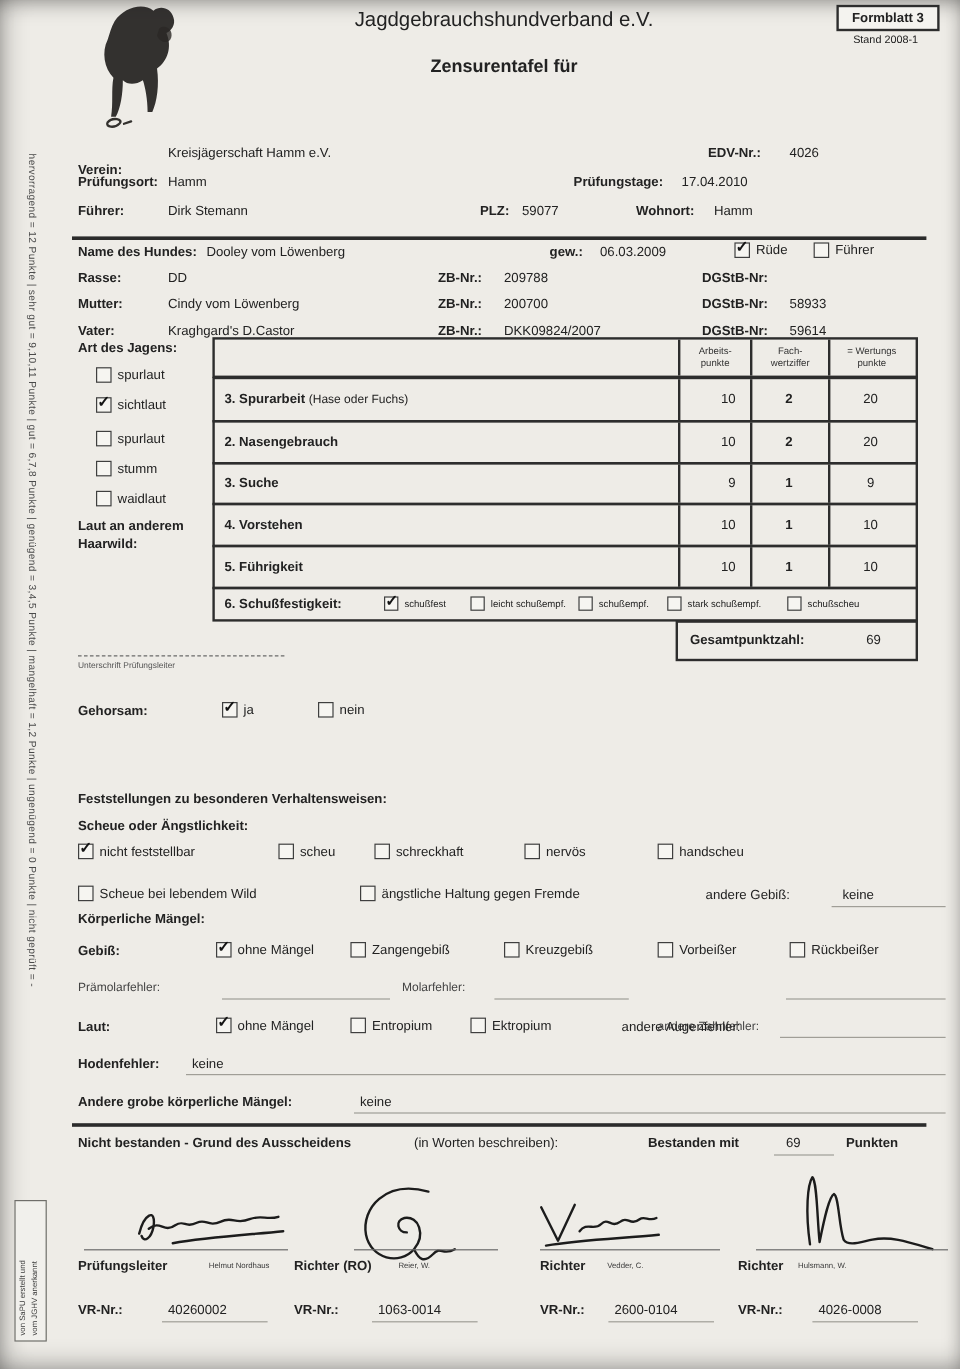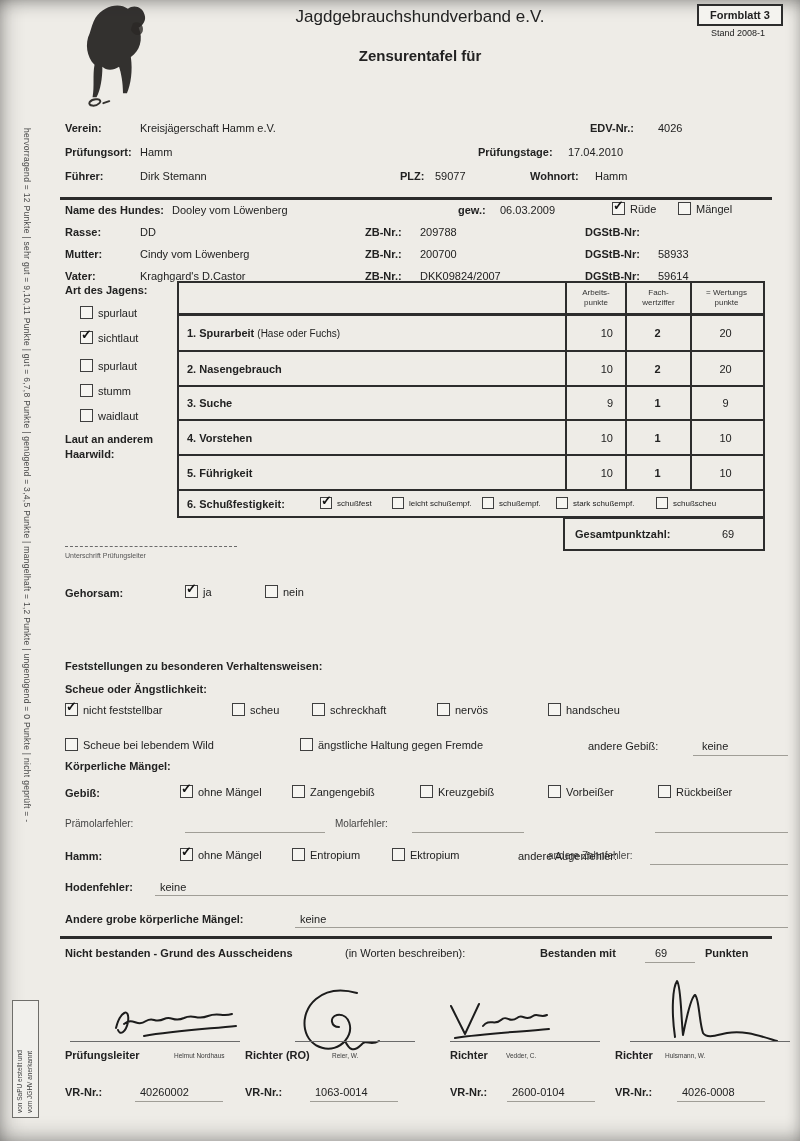--- a/index.html
+++ b/index.html
@@ -47,21 +47,21 @@
     <path style="fill:#2a2826;stroke:none" opacity="0.8" d="M60,22 C66,18 72,24 70,30 C68,36 60,34 58,28 Z"></path>
     <path style="fill:none;stroke:#33312e;stroke-width:2;stroke-linecap:round" d="M16,102 C20,97 30,99 26,103 C22,107 14,106 16,102 M30,103 L36,101"></path>
   </svg>
 
   <div class="t b f15 ctr" style="left:180px;top:48px;width:480px">Zensurentafel für</div>
   <div class="t f17 ctr" style="left:180px;top:8px;width:480px">Jagdgebrauchshundverband e.V.</div>
 
   <div class="t b ctr" style="left:697px;top:4px;width:82px;height:18px;line-height:18px;border:2px solid #2d2d2d;background:#f4f3ef">Formblatt 3</div>
   <div class="t f9 ctr" style="left:697px;top:29px;width:82px">Stand 2008-1</div>
 
-  <span class="t b" style="left:65px;top:122px">Verein:</span>
+  <span class="t b" style="left:65px;top:136px">Verein:</span>
   <span class="t" style="left:140px;top:122px">Kreisjägerschaft Hamm e.V.</span>
   <span class="t b" style="left:590px;top:122px">EDV-Nr.:</span>
   <span class="t" style="left:658px;top:122px">4026</span>
 
   <span class="t b" style="left:65px;top:146px">Prüfungsort:</span>
   <span class="t" style="left:140px;top:146px">Hamm</span>
   <span class="t b" style="left:478px;top:146px">Prüfungstage:</span>
   <span class="t" style="left:568px;top:146px">17.04.2010</span>
 
   <span class="t b" style="left:65px;top:170px">Führer:</span>
@@ -80,21 +80,21 @@
   <span class="cb" style="left:612px;top:202px">
     <span class="box">
         <span class="mark">✓</span>
       </span>
     <span class="cbl">Rüde</span>
   </span>
   <span class="cb" style="left:678px;top:202px">
     <span class="box">
         <span class="mark"></span>
       </span>
-    <span class="cbl">Mängel</span>
+    <span class="cbl">Führer</span>
   </span>
 
   <span class="t b" style="left:65px;top:226px">Rasse:</span>
   <span class="t" style="left:140px;top:226px">DD</span>
   <span class="t b" style="left:365px;top:226px">ZB-Nr.:</span>
   <span class="t" style="left:420px;top:226px">209788</span>
   <span class="t b" style="left:585px;top:226px">DGStB-Nr:</span>
   <span class="t" style="left:658px;top:226px"></span>
 
   <span class="t b" style="left:65px;top:248px">Mutter:</span>
@@ -154,21 +154,21 @@
     <div class="hdrcell" style="left:448px;width:63px">Fach-
 wertziffer</div>
     <div class="hdrcell" style="left:513px;width:69px">= Wertungs
 punkte</div>
   </div>
 
   <div class="rowbox" style="left:177px;top:314px;width:584px;height:34px">
     <div class="vln" style="left:386px"></div>
     <div class="vln" style="left:446px"></div>
     <div class="vln" style="left:511px"></div>
-    <span class="cell b" style="left:8px"><span>1. Spurarbeit</span>
+    <span class="cell b" style="left:8px"><span>3. Spurarbeit</span>
       <span class="f10" style="font-weight:400">(Hase oder Fuchs)</span></span>
     <span class="cell" style="left:386px;width:48px;text-align:right">10</span>
     <span class="cell b" style="left:446px;width:65px;text-align:center">2</span>
     <span class="cell" style="left:511px;width:71px;text-align:center">20</span>
   </div>
 
   <div class="rowbox" style="left:177px;top:350px;width:584px;height:33px">
     <div class="vln" style="left:386px"></div>
     <div class="vln" style="left:446px"></div>
     <div class="vln" style="left:511px"></div>
@@ -348,21 +348,21 @@
     <span class="cbl">Rückbeißer</span>
   </span>
 
   <span class="t f10" style="left:65px;top:818px;color:#444">Prämolarfehler:</span>
   <div class="blank" style="left:185px;top:832px;width:140px"></div>
   <span class="t f10" style="left:335px;top:818px;color:#444">Molarfehler:</span>
   <div class="blank" style="left:412px;top:832px;width:112px"></div>
   <span class="t f10" style="left:548px;top:850px;color:#444">andere Zahnfehler:</span>
   <div class="blank" style="left:655px;top:832px;width:133px"></div>
 
-  <span class="t b" style="left:65px;top:850px">Hamm:</span>
+  <span class="t b" style="left:65px;top:850px">Laut:</span>
   <span class="cb" style="left:180px;top:848px">
     <span class="box">
         <span class="mark">✓</span>
       </span>
     <span class="cbl">ohne Mängel</span>
   </span>
   <span class="cb" style="left:292px;top:848px">
     <span class="box">
         <span class="mark"></span>
       </span>

